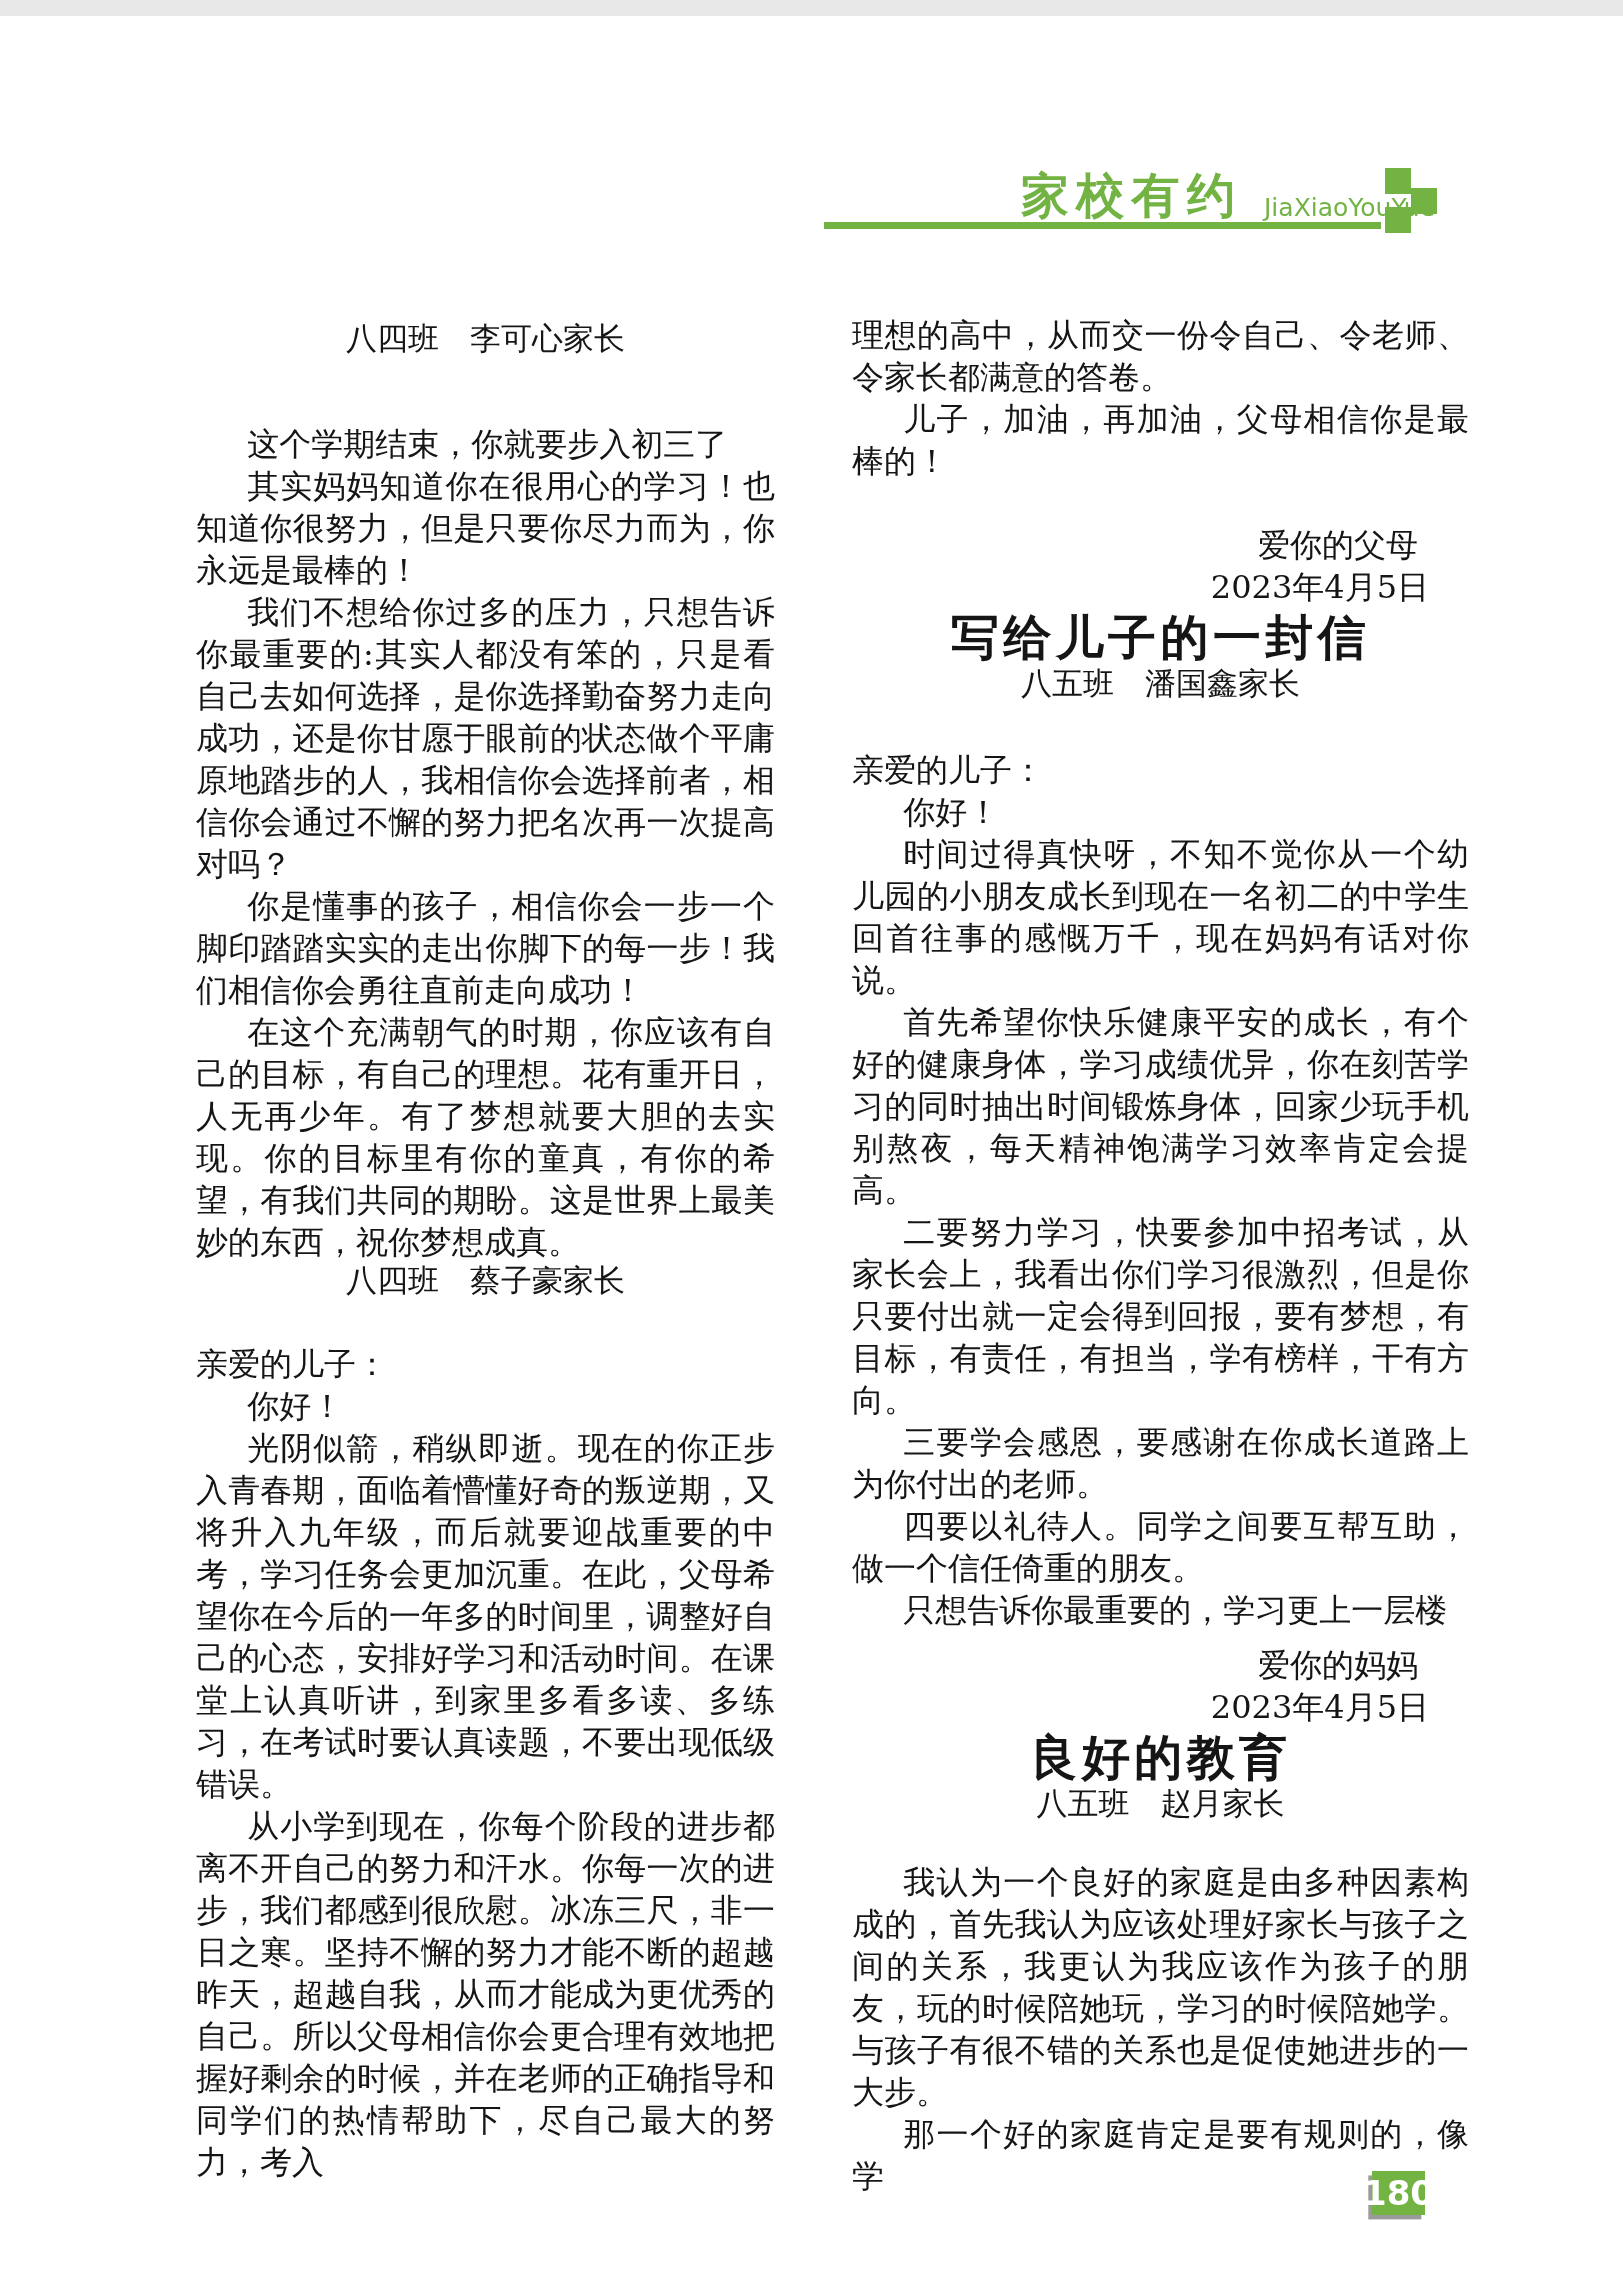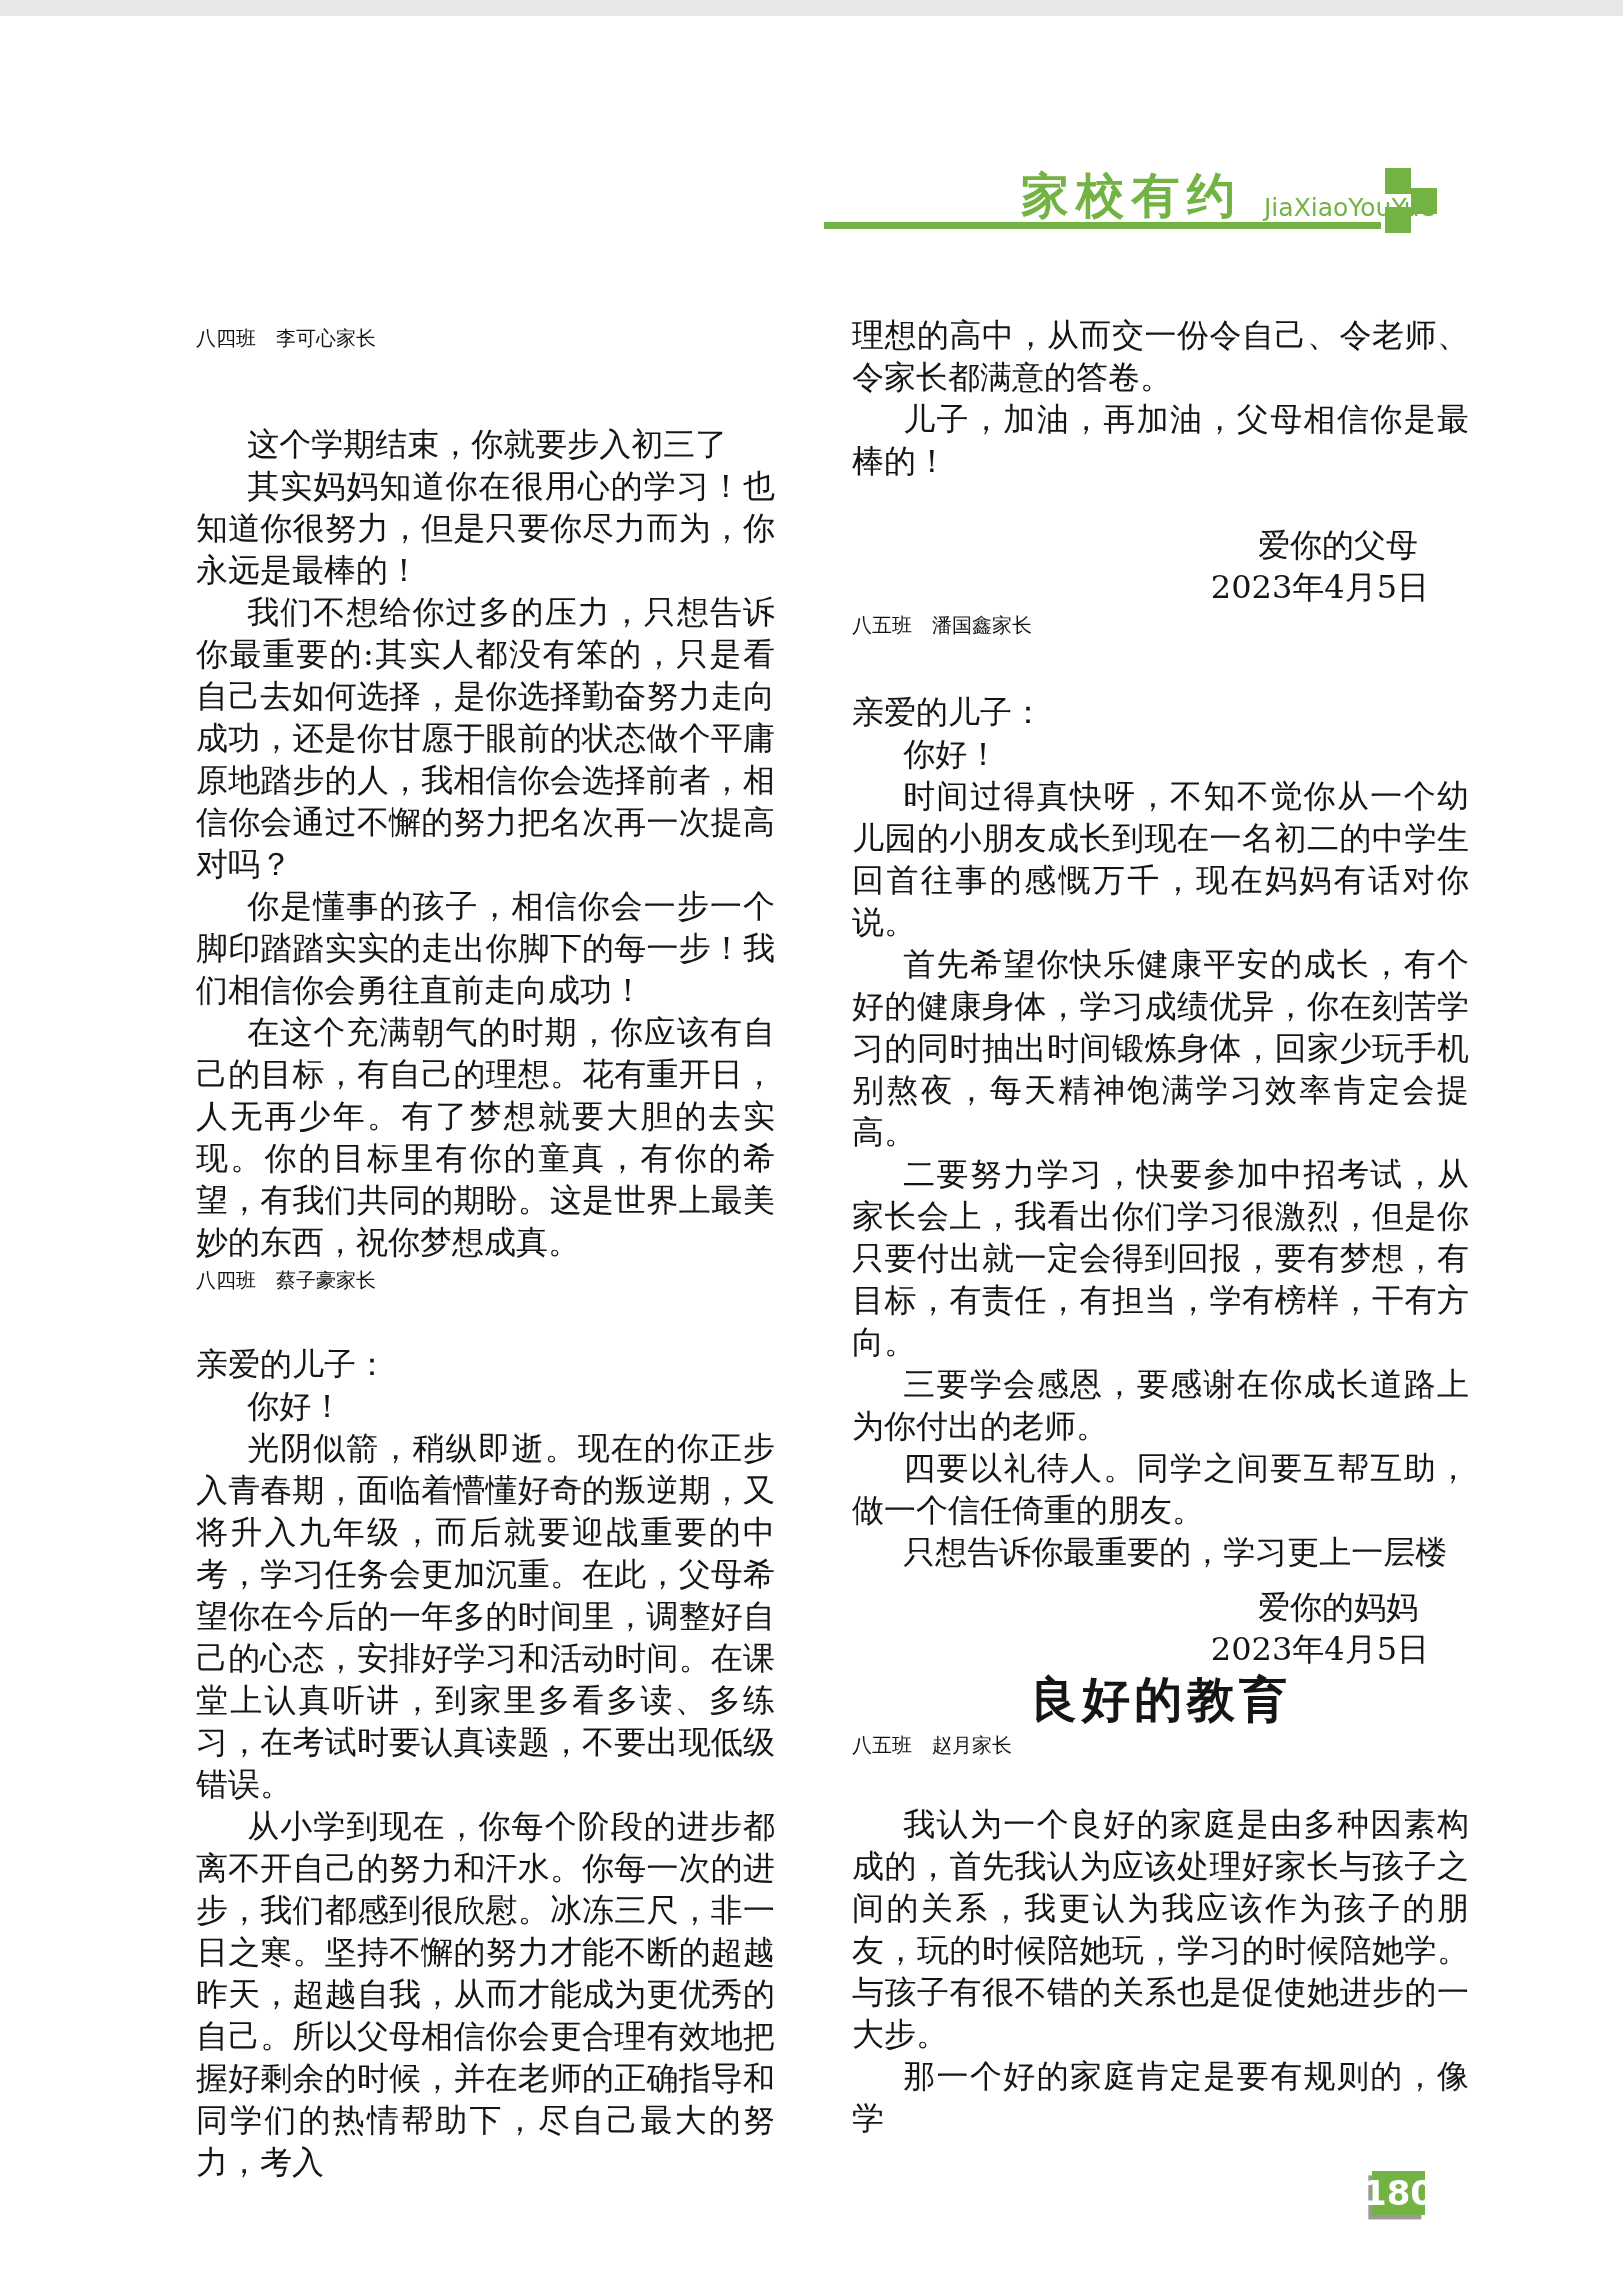--- a/index.html
+++ b/index.html
@@ -40,21 +40,21 @@
 
   p { margin:0; font-size:32px; line-height:42px; text-align:justify; }
   .indent   { text-indent:1.6em; }
   .noindent { text-indent:0; }
 
   h2.article-title {
     margin:0; text-align:center;
     font-size:48px; line-height:58px; font-weight:700;
     letter-spacing:4.4px;
   }
-  .byline { text-align:left; font-size:20px; line-height:35px; text-indent:0; }
+  .byline { text-align:center; font-size:31px; line-height:35px; text-indent:0; }
 
   .signature { text-align:right; padding-right:51px; text-indent:0; }
   .date      { text-align:right; padding-right:40px; text-indent:0; }
 
   
   .t1   { margin-bottom:8.8px; }
   .by1  { margin-bottom:67px; }
   .t2   { margin-top:42px; margin-bottom:10.2px; }
   .by2  { margin-bottom:45px; }
 
@@ -116,20 +116,21 @@
   <div class="col col-right">
 
     <section>
       <p class="noindent">理想的高中，从而交一份令自己、令老师、令家长都满意的答卷。</p>
       <p class="indent">儿子，加油，再加油，父母相信你是最棒的！</p>
       <p class="signature sig-a">爱你的父母</p>
       <p class="date">2023年4月5日</p>
     </section>
 
     <section>
+      <h2 class="article-title t3">写给儿子的一封信</h2>
       <div class="byline by3">八五班　潘国鑫家长</div>
       <p class="noindent">亲爱的儿子：</p>
       <p class="indent">你好！</p>
       <p class="indent">时间过得真快呀，不知不觉你从一个幼儿园的小朋友成长到现在一名初二的中学生回首往事的感慨万千，现在妈妈有话对你说。</p>
       <p class="indent">首先希望你快乐健康平安的成长，有个好的健康身体，学习成绩优异，你在刻苦学习的同时抽出时间锻炼身体，回家少玩手机别熬夜，每天精神饱满学习效率肯定会提高。</p>
       <p class="indent">二要努力学习，快要参加中招考试，从家长会上，我看出你们学习很激烈，但是你只要付出就一定会得到回报，要有梦想，有目标，有责任，有担当，学有榜样，干有方向。</p>
       <p class="indent">三要学会感恩，要感谢在你成长道路上为你付出的老师。</p>
       <p class="indent">四要以礼待人。同学之间要互帮互助，做一个信任倚重的朋友。</p>
       <p class="indent">只想告诉你最重要的，学习更上一层楼</p>
       <p class="signature sig-b">爱你的妈妈</p>

